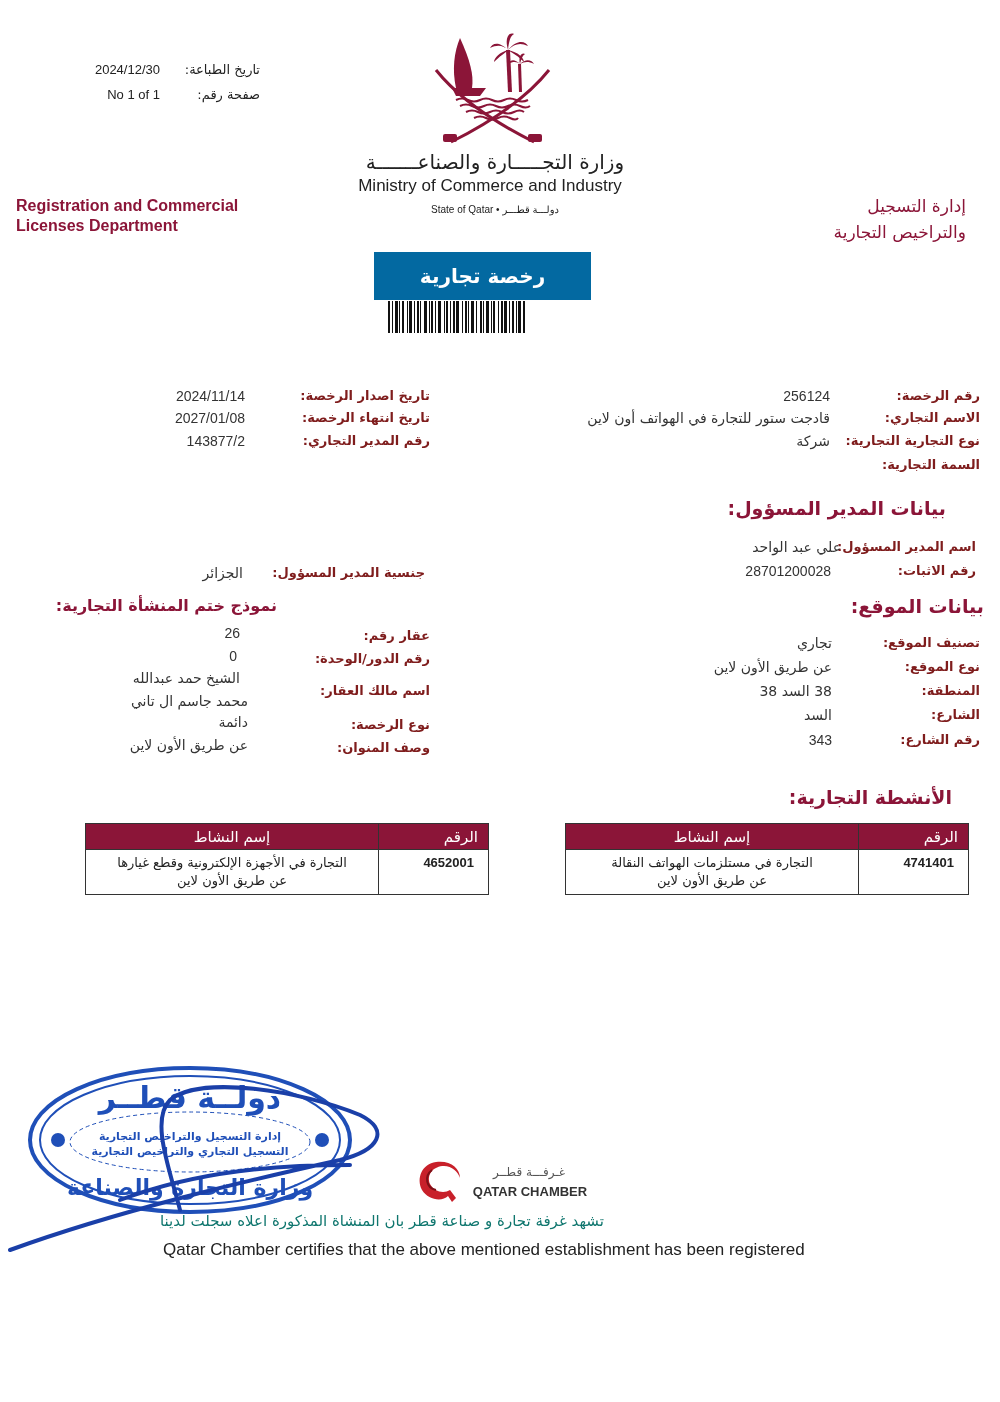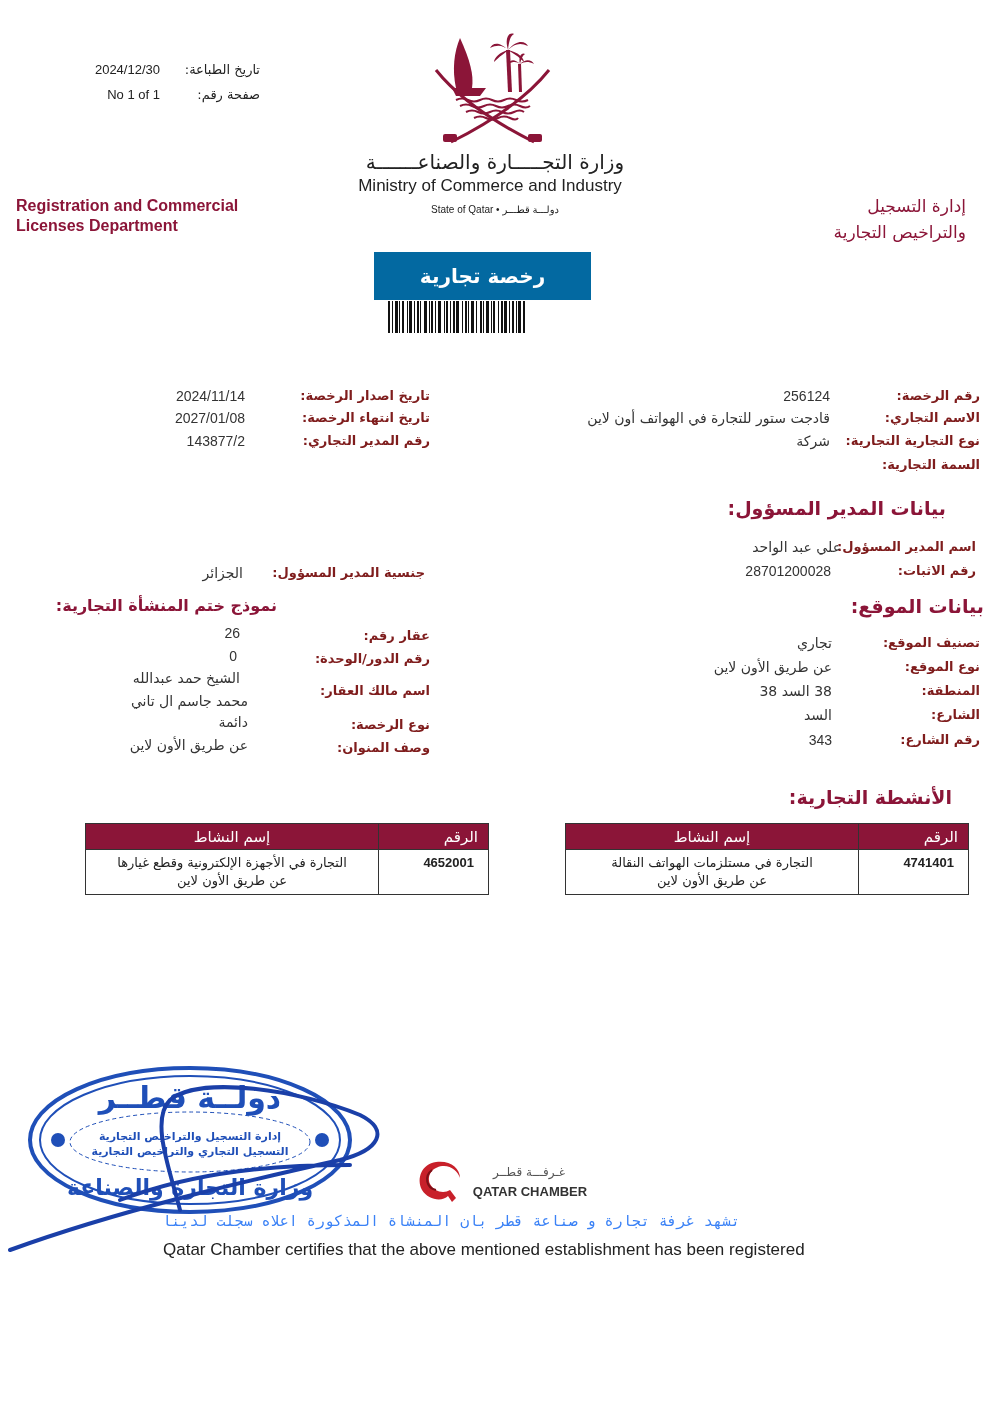--- a/index.html
+++ b/index.html
@@ -33,21 +33,21 @@
 
   table.act { position: absolute; border-collapse: collapse; direction: rtl; }
   table.act th { background: #8b1538; color: #fff; font-weight: normal; font-size: 15px; height: 26px; border: 1.5px solid #333; text-align: center; }
   table.act th.num-h { text-align: right; padding-right: 10px; }
   table.act td { border: 1.5px solid #333; font-size: 13px; vertical-align: top; padding: 4px 6px; line-height: 18px; }
   table.act td.code { text-align: right; font-weight: bold; font-family: "Liberation Sans", sans-serif; padding-right: 14px; }
   table.act td.name { text-align: center; }
 
   .stamp { left: 0; top: 1060px; width: 420px; height: 200px; }
   .chamber-logo { left: 414px; top: 1158px; width: 180px; height: 46px; }
-  .cert-ar { left: 160px; top: 1212px; width: 580px; text-align: right; direction: rtl; font-size: 15px; color: #3b82f6; font-family: Liberation Mono, monospace; }
+  .cert-ar { left: 160px; top: 1212px; width: 580px; text-align: left; direction: rtl; font-size: 15px; color: #0f766e; }
   .cert-en { left: 163px; top: 1240px; width: 680px; font-family: "Liberation Sans", sans-serif; font-size: 17px; color: #222; }
 </style>
 </head>
 <body>
 
 <div class="meta-row" style="top:62px;">
   <span class="m-lbl">تاريخ الطباعة:</span>
   <span class="m-val" style="right:100px;">2024/12/30</span>
 </div>
 <div class="meta-row" style="top:87px;">

